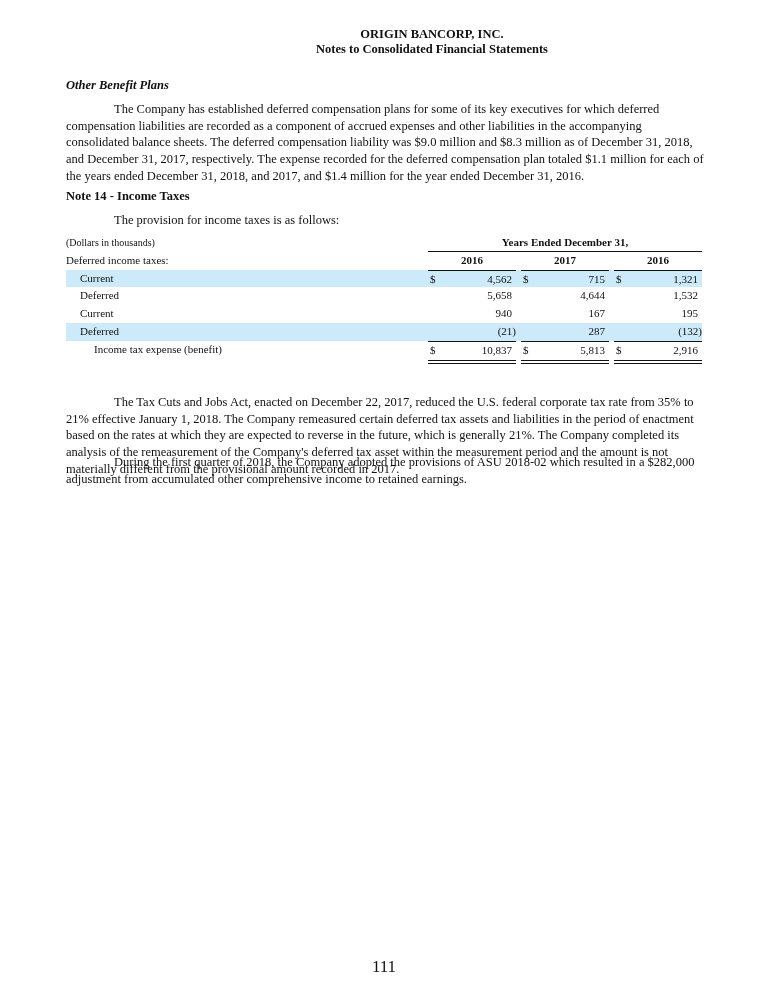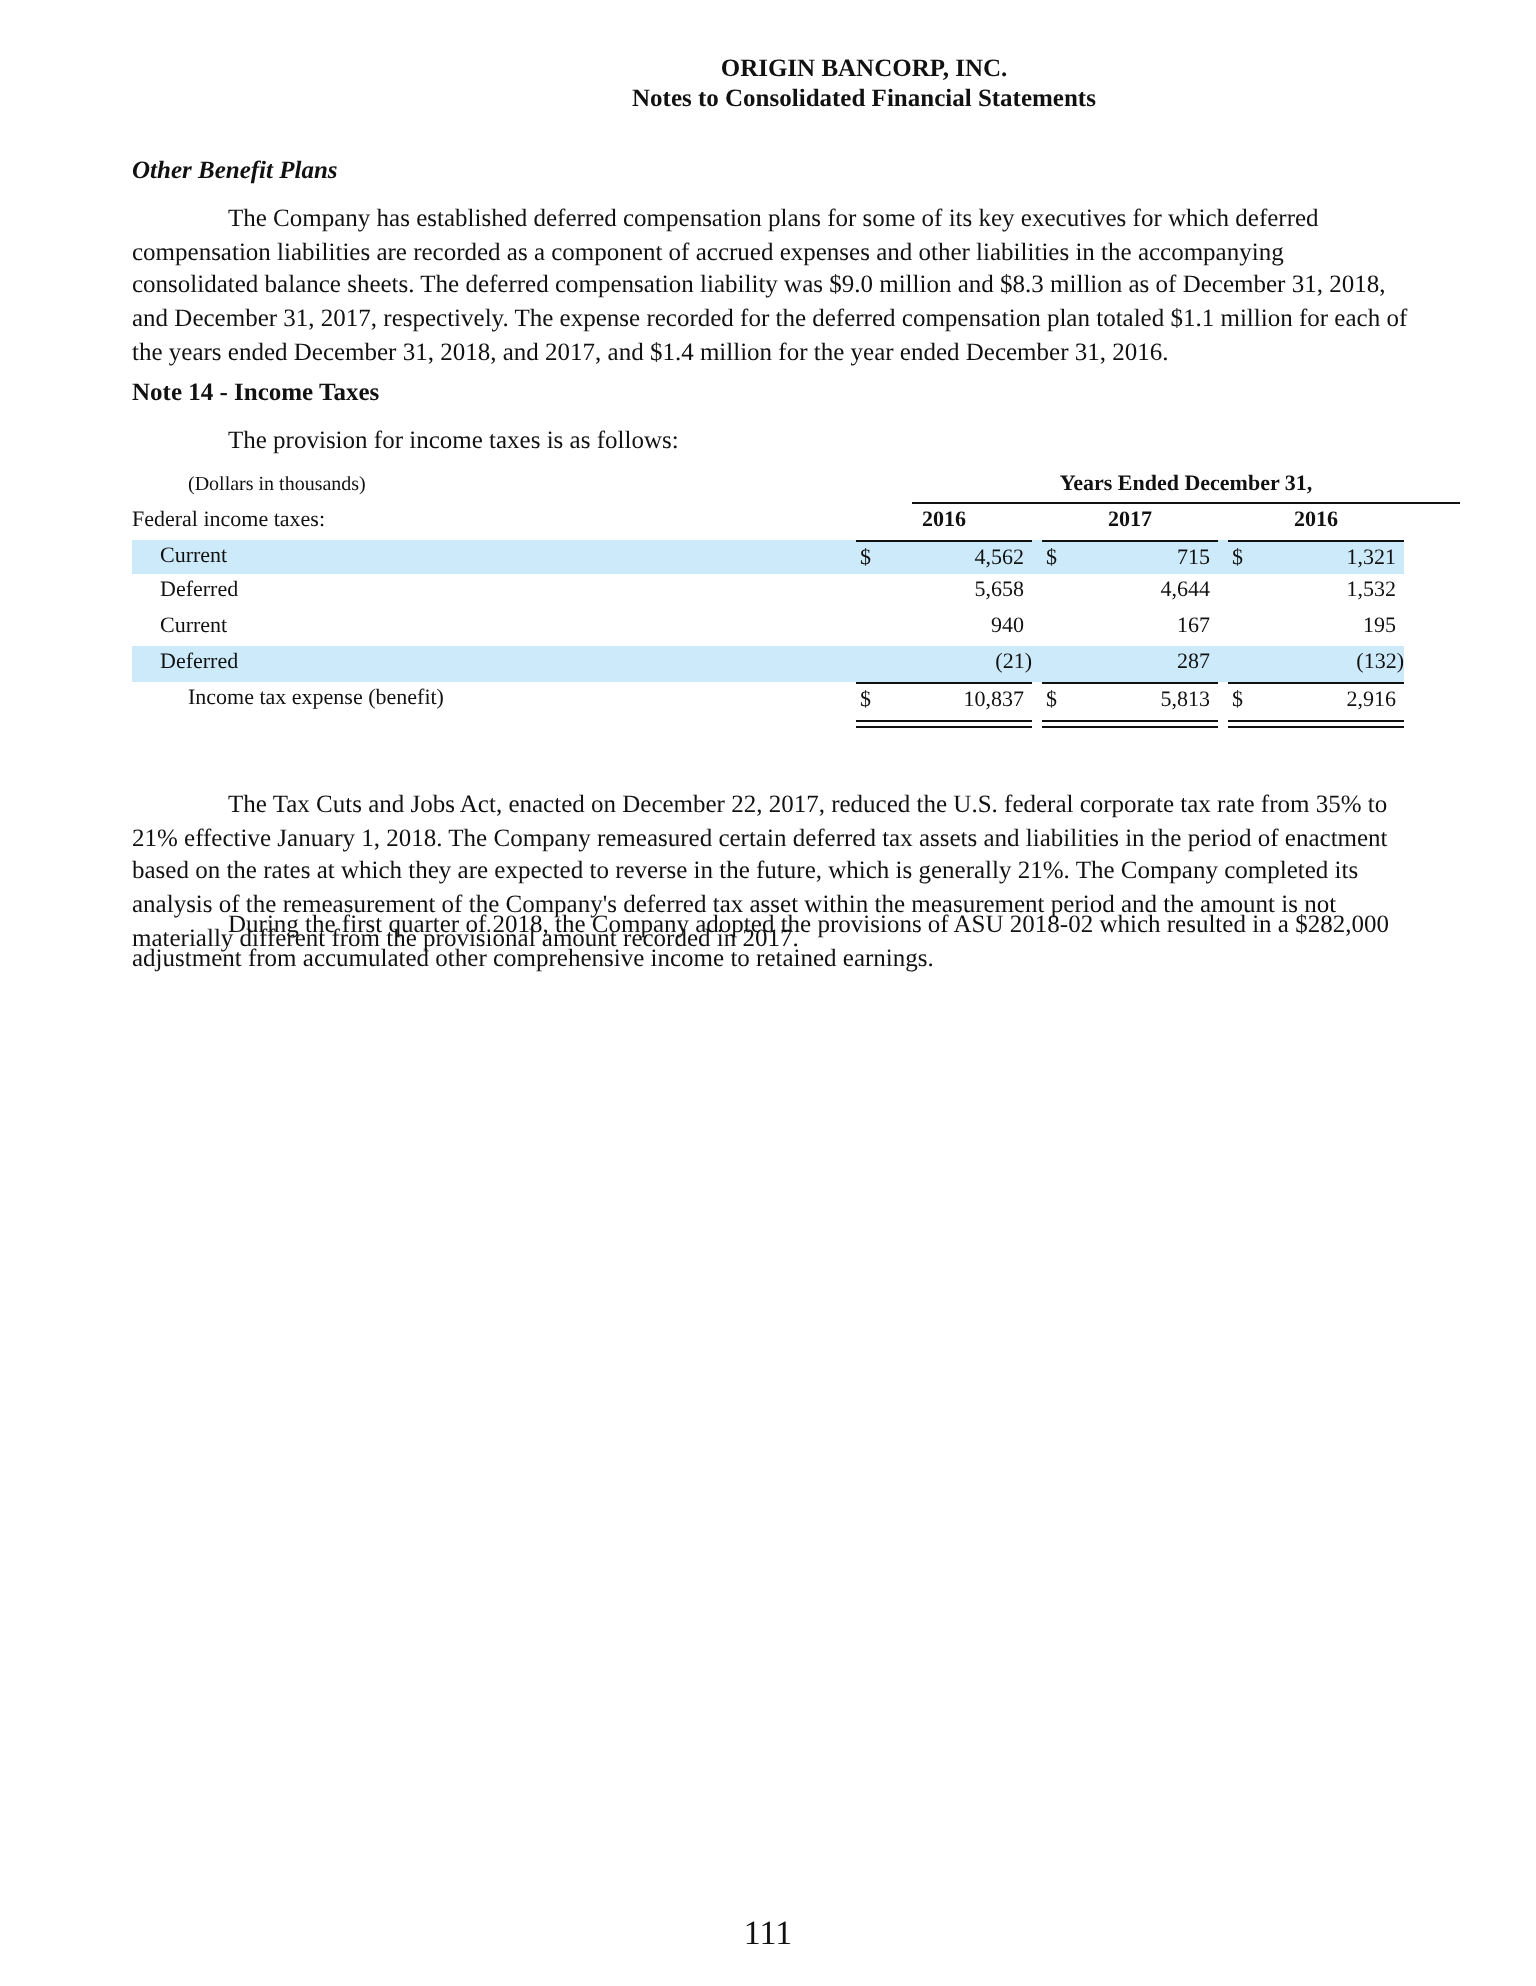--- a/index.html
+++ b/index.html
@@ -43,28 +43,28 @@
 <div class="section-title" style="top:78px;">Other Benefit Plans</div>
 
 <div class="para" style="top:101px;"><span class="indent"></span><span>The Company has established deferred compensation plans for some of its key executives for which deferred compensation liabilities are recorded as a component of accrued expenses and other liabilities in the accompanying consolidated balance sheets. The deferred compensation liability was $9.0 million and $8.3 million as of December 31, 2018, and December 31, 2017, respectively. The expense recorded for the deferred compensation plan totaled $1.1 million for each of the years ended December 31, 2018, and 2017, and $1.4 million for the year ended December 31, 2016.</span></div>
 
 <div class="note-title" style="top:189px;">Note 14 - Income Taxes</div>
 
 <div class="para" style="top:212px;"><span class="indent"></span><span>The provision for income taxes is as follows:</span></div>
 
 <div class="table-wrap">
 
-  <div class="row" style="font-size:10px;margin-left:28px;">
+  <div class="row" style="font-size:10px;">
     <span class="lbl">(Dollars in thousands)</span>
     <span class="hdr-years" style="font-size:11px;">Years Ended December 31,</span>
     <span class="hdr-line"></span>
   </div>
 
   <div class="row">
-    <span class="lbl">Federal income taxes:</span>
+    <span class="lbl">Deferred income taxes:</span>
     <span class="yr" style="left:362px;width:88px;">2016</span>
     <span class="yr" style="left:455px;width:88px;">2017</span>
     <span class="yr" style="left:548px;width:88px;">2016</span>
   </div>
 
   <div class="row shaded">
     <span class="lbl i2">Current</span>
     <span class="cell c1 topline">
         <span class="dollar">$</span>
         <span class="num">4,562</span>

